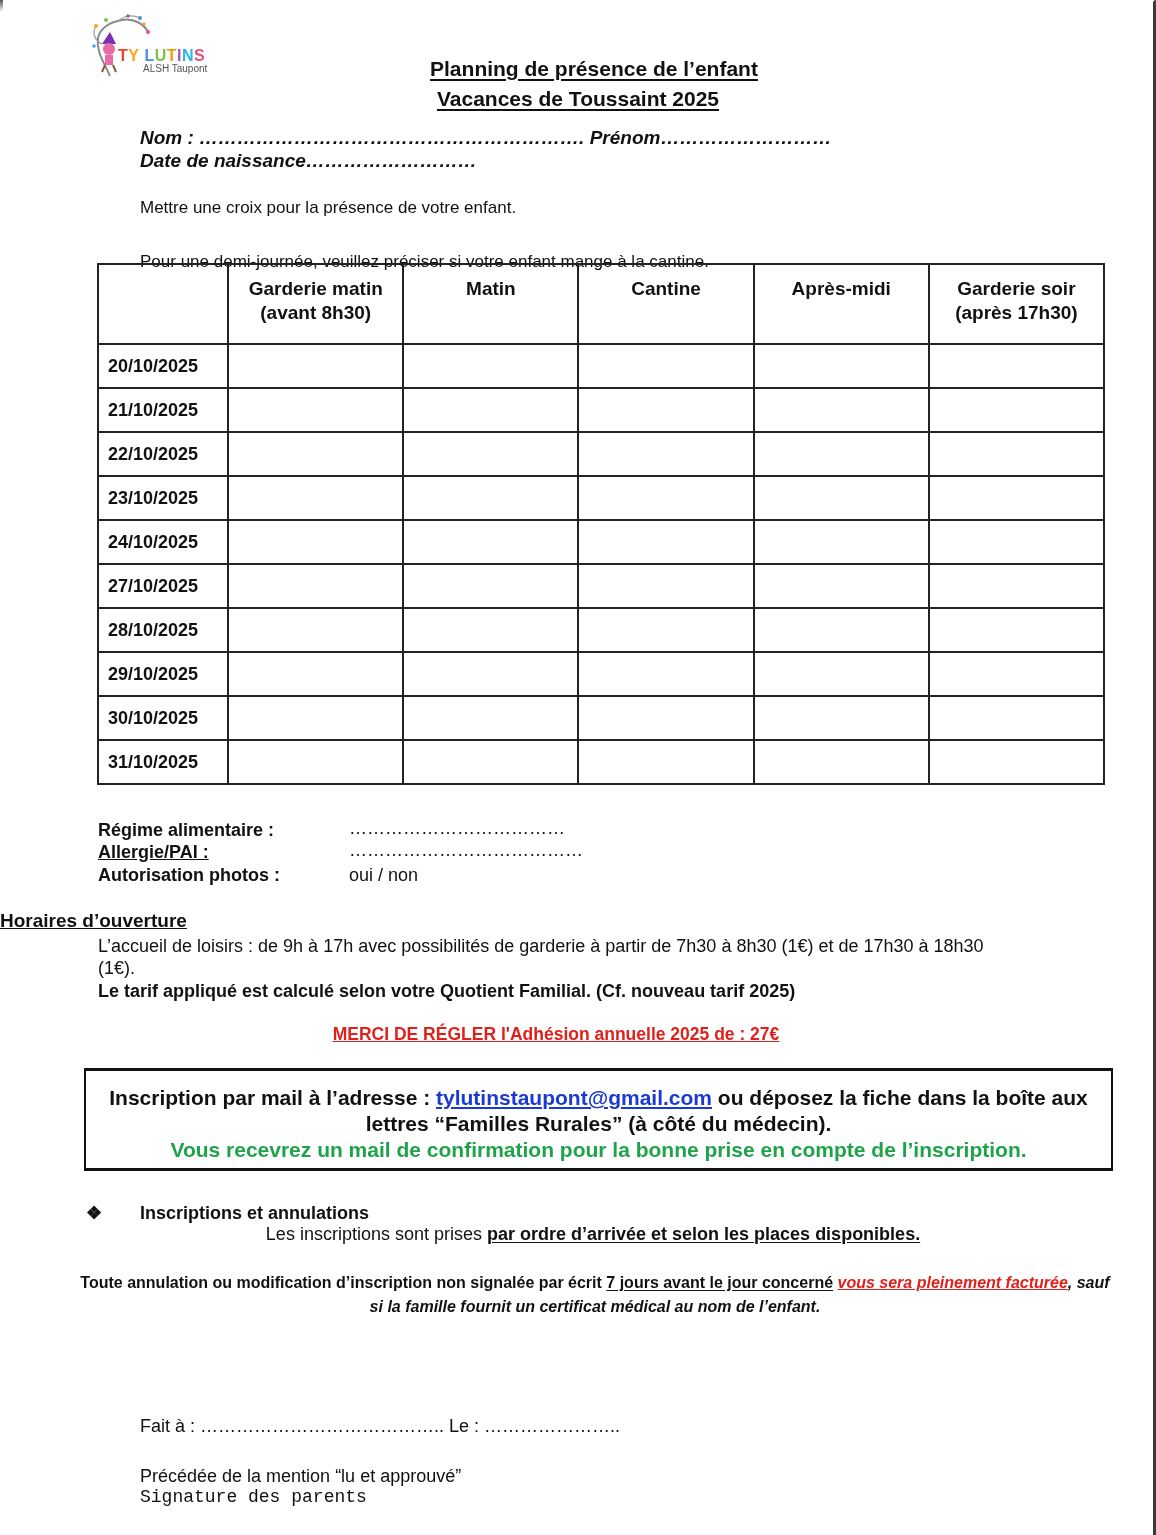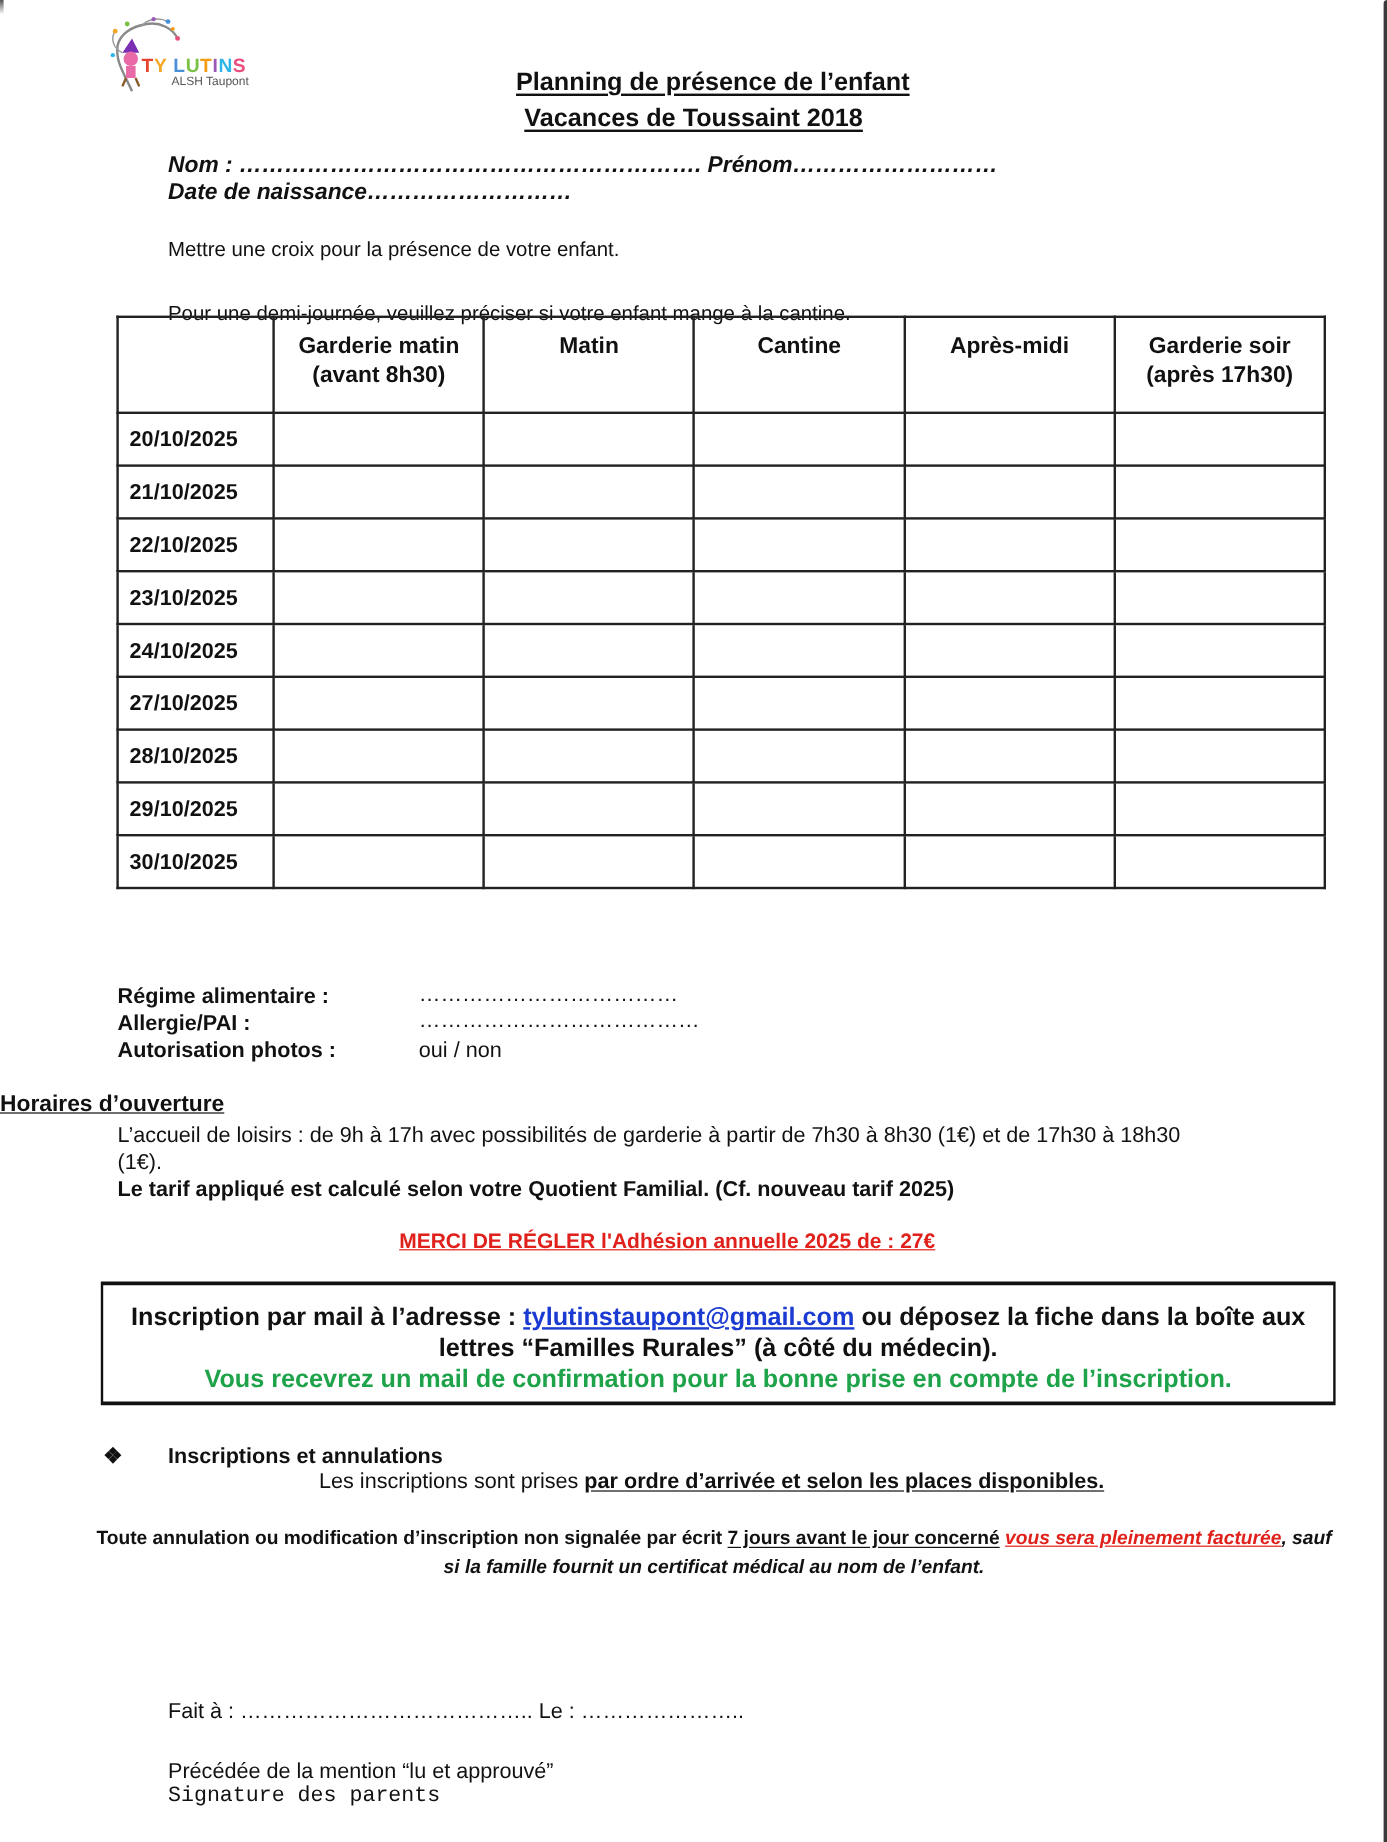--- a/index.html
+++ b/index.html
@@ -118,21 +118,21 @@
     <rect x="17" y="41" width="8" height="10" fill="#e86aa6"></rect>
     <path d="M17 51 L 14 58 M25 51 L 28 58" stroke="#8b5a2b" stroke-width="2"></path>
   </svg>
   <div class="logo-name">
     <span style="color:#e8432c">T</span><span style="color:#f5a623">Y</span>&nbsp;<span style="color:#4a90d9">L</span><span style="color:#7ac143">U</span><span style="color:#f39c12">T</span><span style="color:#9b59b6">I</span><span style="color:#2cb5e8">N</span><span style="color:#e94f7c">S</span>
   </div>
   <div class="logo-sub">ALSH Taupont</div>
 </div>
 
 <div class="title t1">Planning de présence de l’enfant</div>
-<div class="title t2">Vacances de Toussaint 2018</div>
+<div class="title t2">Vacances de Toussaint 2025</div>
 
 <div class="line-bold" style="top:127px;">Nom : ……………………………………………………. Prénom………………………</div>
 <div class="line-bold" style="top:150px;">Date de naissance………………………</div>
 
 <div class="line-reg" style="top:198px;">Mettre une croix pour la présence de votre enfant.</div>
 <div class="line-reg" style="top:220px;margin-top:32px;">Pour une demi-journée, veuillez préciser si votre enfant mange à la cantine.</div>
 
 <table class="planning">
   <colgroup>
       <col class="c0">
@@ -218,26 +218,34 @@
         <td></td>
       </tr>
       <tr>
         <td class="date">30/10/2025</td>
         <td></td>
         <td></td>
         <td></td>
         <td></td>
         <td></td>
       </tr>
+      <tr>
+        <td class="date">31/10/2025</td>
+        <td></td>
+        <td></td>
+        <td></td>
+        <td></td>
+        <td></td>
+      </tr>
     </tbody>
 </table>
 
 <div class="info-label" style="top:820px;">Régime alimentaire :</div>
 <div class="info-value" style="top:818px;">………………………………</div>
-<div class="info-label" style="top:842px;">Allergie/PAI :</div>
+<div class="info-label" style="top:842px;text-decoration:underline;">Allergie/PAI :</div>
 <div class="info-value" style="top:840px;">…………………………………</div>
 <div class="info-label" style="top:865px;">Autorisation photos :</div>
 <div class="info-value" style="top:865px;">oui / non</div>
 
 <div class="section-title">Horaires d’ouverture</div>
 <div class="para" style="top:935px;">L’accueil de loisirs : de 9h à 17h avec possibilités de garderie à partir de 7h30 à 8h30 (1€) et de 17h30 à 18h30 (1€).</div>
 <div class="para bold" style="top:980px;">Le tarif appliqué est calculé selon votre Quotient Familial. (Cf. nouveau tarif 2025)</div>
 
 <div class="red-center">MERCI DE RÉGLER l'Adhésion annuelle 2025 de : 27€</div>
 

